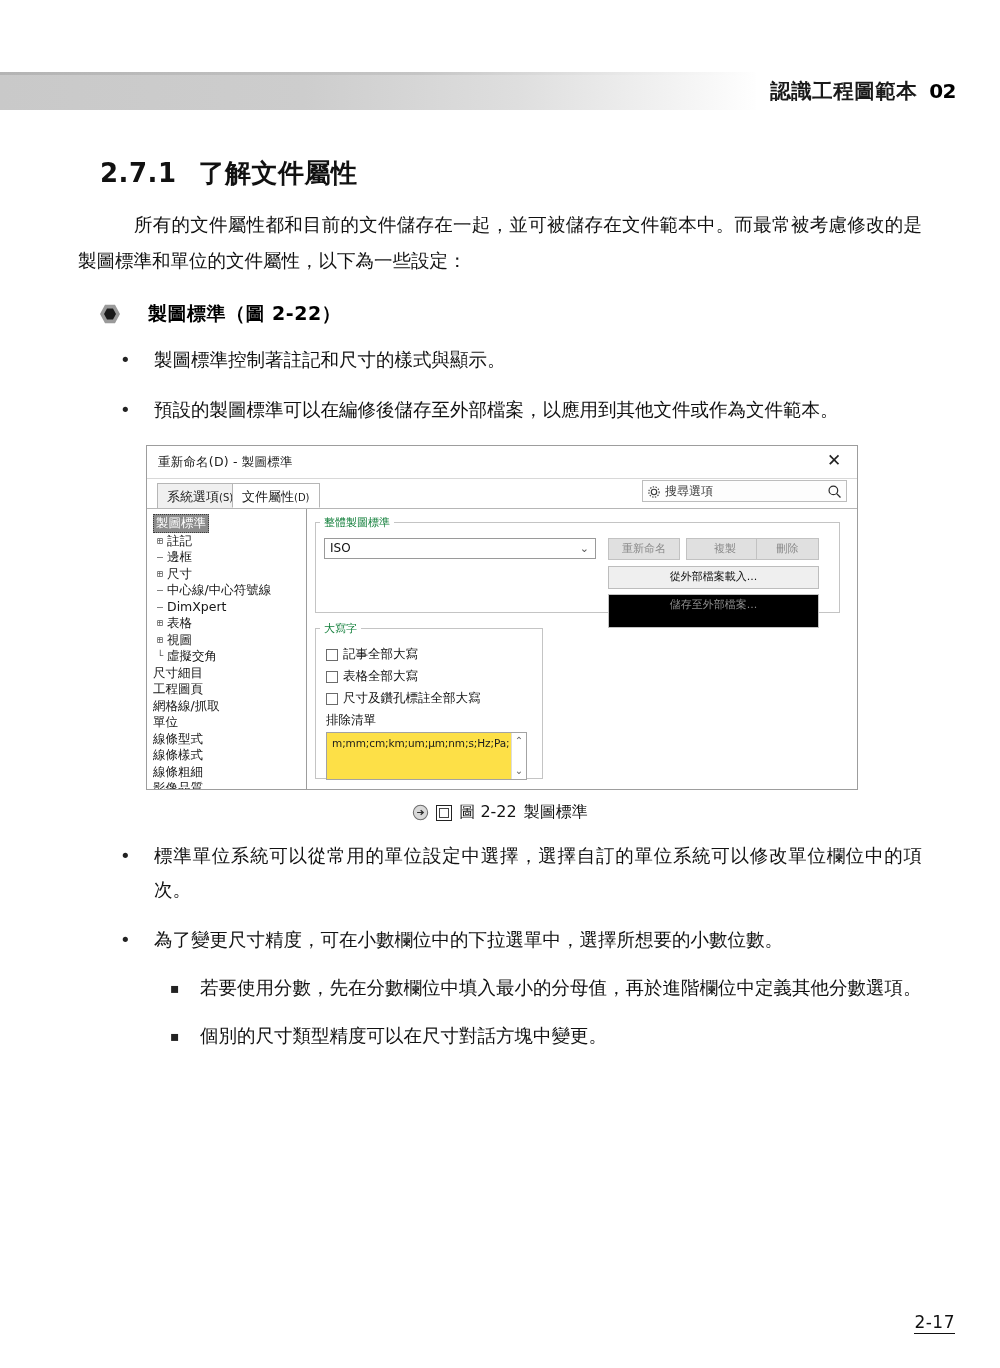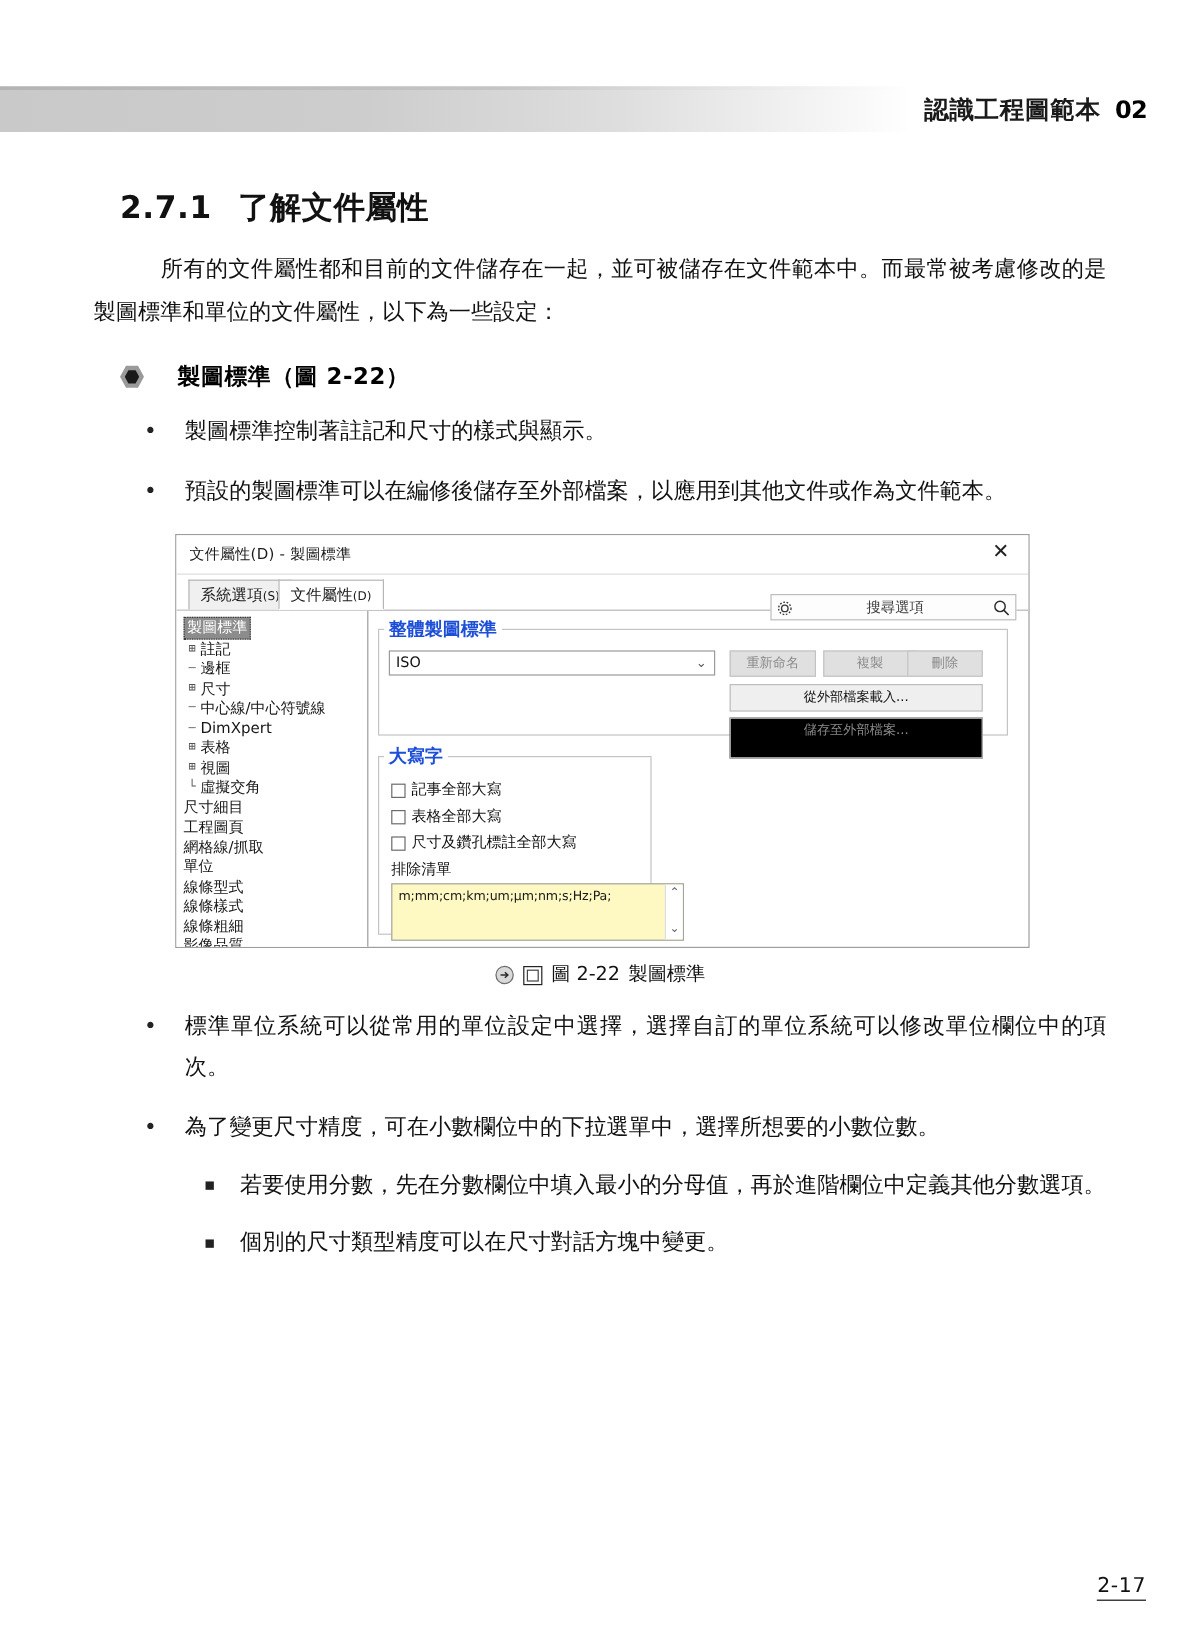--- a/index.html
+++ b/index.html
@@ -228,30 +228,29 @@
     border-bottom: 1px solid #ffffff;
     font-weight: normal;
     z-index: 3;
   }
   .tab .mnem {
     font-size: 10px;
   }
   .searchbox {
     position: absolute;
     right: 10px;
-    top: 16px;
+    top: 1px;
     width: 205px;
     height: 22px;
     border: 1px solid #bdbdbd;
     background: #fdfdfd;
     box-sizing: border-box;
     display: flex;
     align-items: center;
     padding: 0 4px;
-    text-align: center;
   }
   .searchbox .gear {
     flex: 0 0 14px;
     height: 14px;
     margin-right: 4px;
   }
   .searchbox .ph {
     flex: 1;
     font-size: 12px;
     color: #3a3a3a;
@@ -312,25 +311,25 @@
   }
 
   fieldset.grp {
     position: absolute;
     border: 1px solid #c4c4c4;
     margin: 0;
     padding: 0;
     box-sizing: border-box;
   }
   fieldset.grp > legend {
-    font-size: 15px;
+    font-size: 11px;
     padding: 0 4px;
     margin-left: 4px;
-    color: #1d4ed8;
-    font-weight: bold;
+    color: #15803d;
+    font-weight: normal;
   }
 
   .grp-standard {
     left: 8px;
     top: 6px;
     width: 525px;
     height: 98px;
   }
   .combo {
     position: absolute;
@@ -406,24 +405,24 @@
     position: absolute;
     left: 10px;
     top: 76px;
     font-size: 12.5px;
     color: #111;
   }
   .excl-box {
     position: absolute;
     left: 10px;
     top: 96px;
-    width: 244px;
+    width: 201px;
     height: 48px;
     border: 1px solid #a3a3a3;
-    background: #fef9c3;
+    background: #fde047;
     box-sizing: border-box;
     font-size: 10.5px;
     color: #1a1a1a;
     padding: 4px 18px 0 5px;
     letter-spacing: -0.1px;
     overflow: hidden;
   }
   .excl-scroll {
     position: absolute;
     right: 0px;
@@ -526,21 +525,21 @@
   <div class="dot-item">
     <span class="marker">•</span>
     <span class="txt">預設的製圖標準可以在編修後儲存至外部檔案，以應用到其他文件或作為文件範本。</span>
   </div>
 
   <div class="figure-wrap">
 
     <div class="dlg">
 
       <div class="dlg-titlebar">
-        <span class="dlg-title">文件屬性(D) - 製圖標準</span>
+        <span class="dlg-title">重新命名(D) - 製圖標準</span>
         <span class="dlg-close">✕</span>
       </div>
 
       <div class="dlg-tabrow">
         <div class="tab inactive">
           <span>系統選項</span><span class="mnem">(S)</span>
         </div>
         <div class="tab active">
           <span>文件屬性</span><span class="mnem">(D)</span>
         </div>

